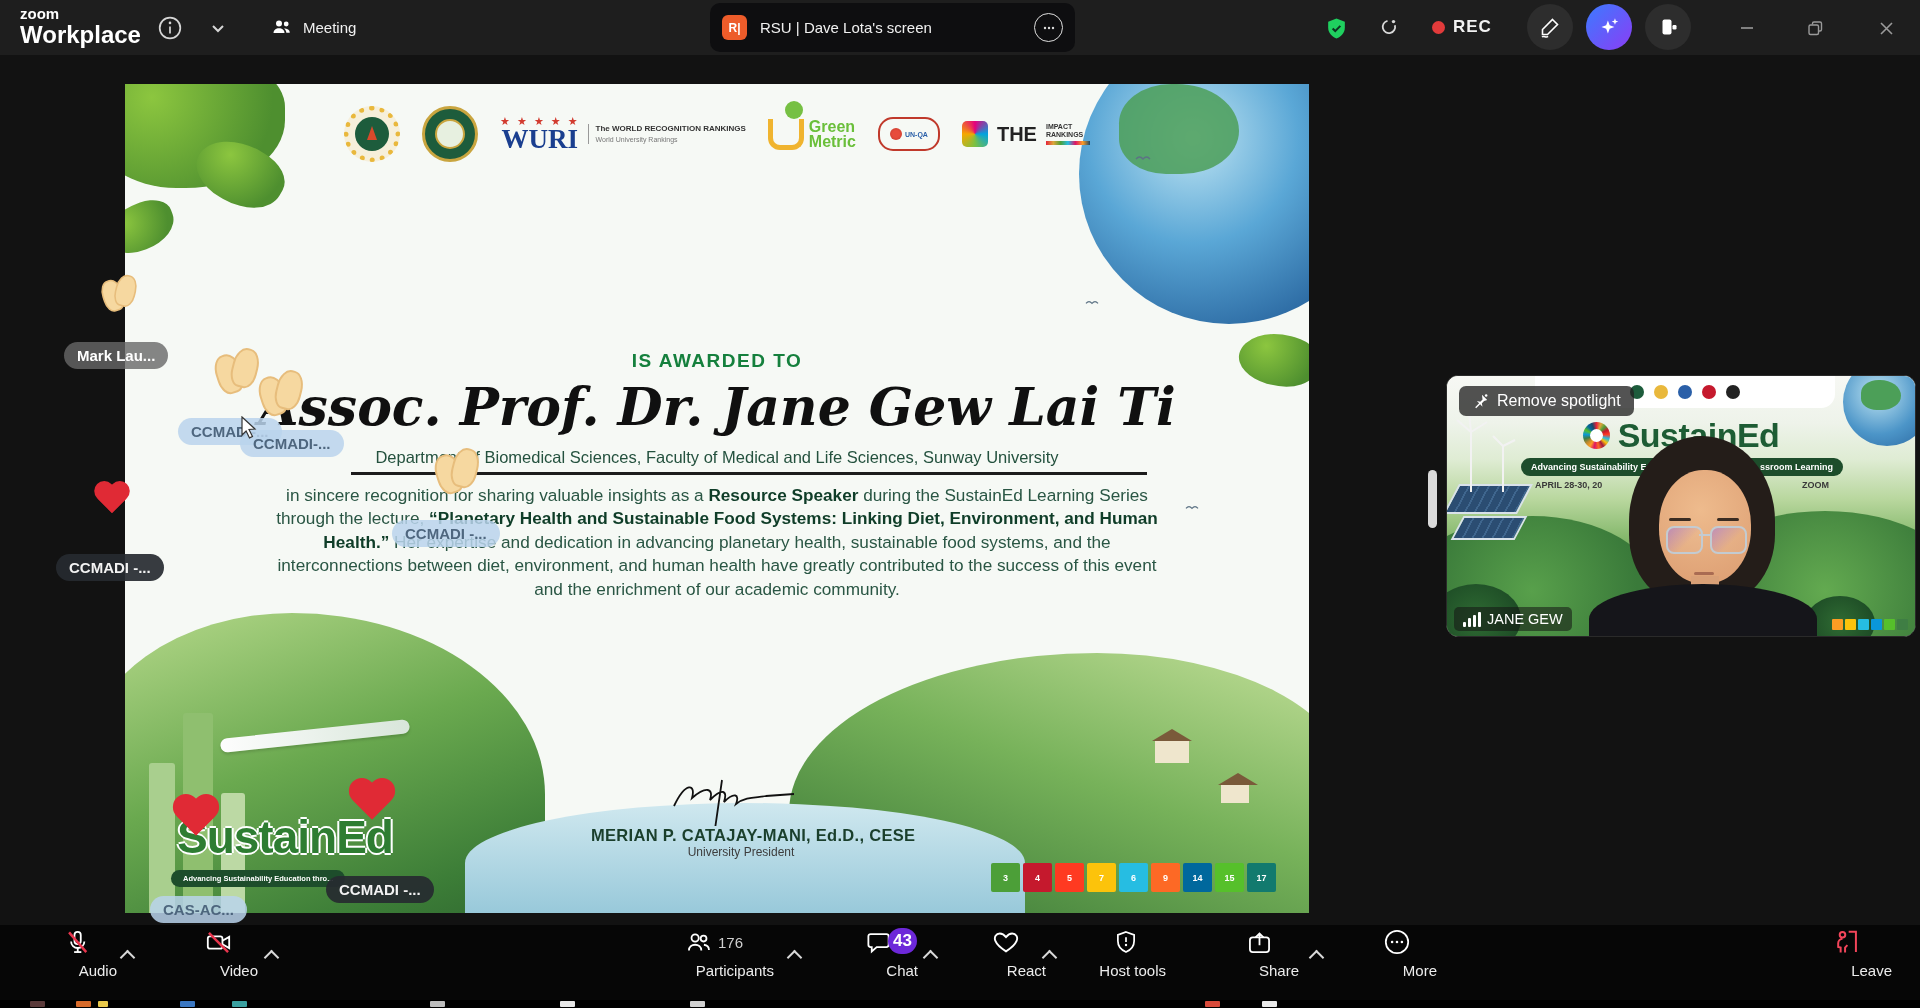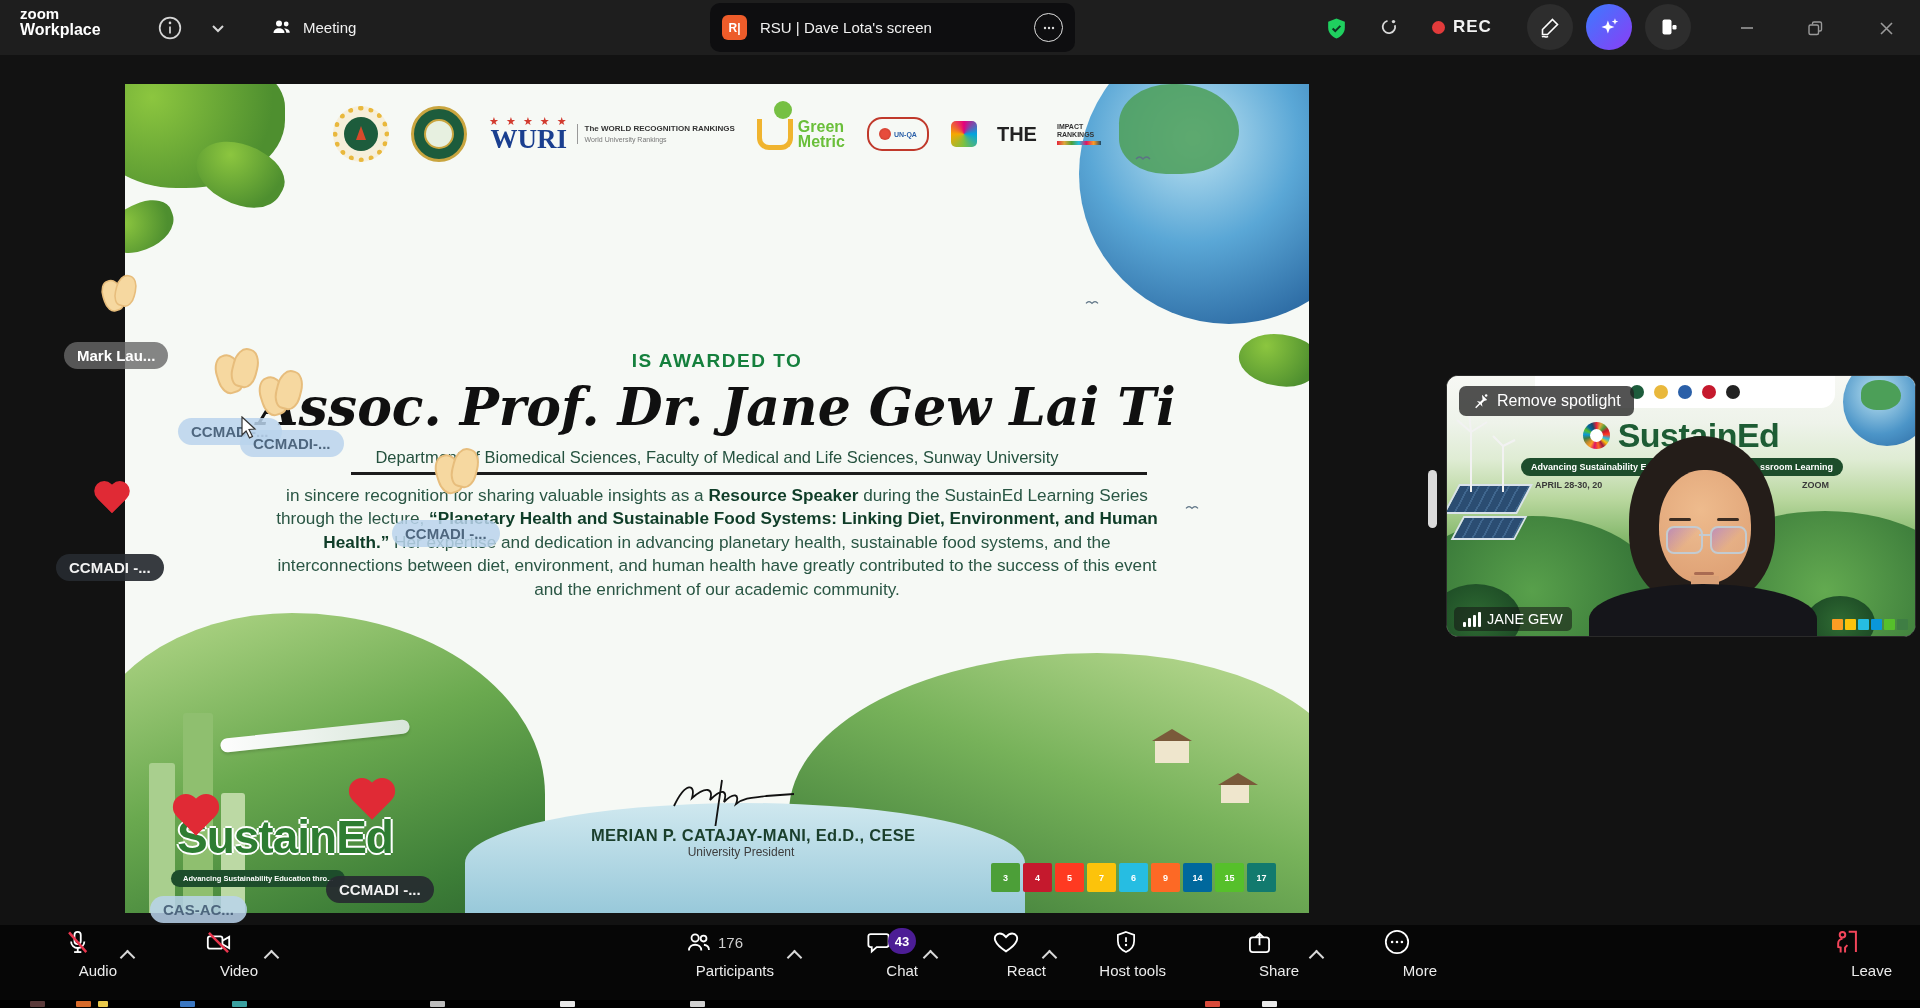--- a/index.html
+++ b/index.html
@@ -4,21 +4,21 @@
 <style>
   html,body{margin:0;padding:0;}
   body{width:1920px;height:1008px;position:relative;overflow:hidden;background:#101010;
        font-family:"Liberation Sans",sans-serif;-webkit-font-smoothing:antialiased;}
   svg{display:block;}
 
   
   .titlebar{position:absolute;top:0;left:0;right:0;height:55px;background:#1e1e1e;z-index:40;}
   .brand{position:absolute;left:20px;top:6px;color:#fff;line-height:1.05;}
   .brand .z{font-size:15px;font-weight:bold;}
-  .brand .w{font-size:16px;font-weight:bold;}
+  .brand .w{font-size:24px;font-weight:bold;}
   .tb-iconbtn{position:absolute;top:14px;width:28px;height:28px;display:flex;align-items:center;justify-content:center;cursor:pointer;}
   .meeting-tab{position:absolute;left:270px;top:0;height:55px;display:flex;align-items:center;gap:9px;color:#f0f0f0;font-size:15px;cursor:pointer;}
   .screen-tab{position:absolute;left:710px;top:3px;width:365px;height:49px;background:#0e0e10;border-radius:10px;display:flex;align-items:center;padding:0 12px;box-sizing:border-box;cursor:pointer;}
   .app-ic{width:25px;height:25px;border-radius:6px;background:#ed5c2a;color:#fff;font-size:12px;font-weight:bold;display:flex;align-items:center;justify-content:center;flex:0 0 auto;}
   .screen-tab .lbl{color:#f0f0f0;font-size:15px;margin-left:13px;white-space:nowrap;}
   .tab-more{margin-left:auto;width:27px;height:27px;border:1.5px solid #dedede;border-radius:50%;display:flex;align-items:center;justify-content:center;}
   .rec{position:absolute;left:1432px;top:17px;display:flex;align-items:center;gap:8px;}
   .rec .dot{width:13px;height:13px;border-radius:50%;background:#e23b3b;}
   .rec .txt{color:#f2f2f2;font-size:17px;font-weight:600;letter-spacing:1px;}
   .circ-btn{position:absolute;top:4px;width:46px;height:46px;border-radius:50%;background:#2d2d2d;display:flex;align-items:center;justify-content:center;cursor:pointer;}
@@ -59,21 +59,21 @@
   .wuri .stars{color:#d23b2f;font-size:11px;letter-spacing:2px;line-height:1;}
   .wuri .word{font-family:"Liberation Serif",serif;font-weight:bold;font-size:27px;color:#1a3f8f;line-height:.9;}
   .wuri .cap{border-left:1.5px solid #999;padding-left:7px;text-align:left;font-size:8px;font-weight:bold;color:#333;line-height:1.25;}
   .wuri .cap .sub{font-weight:normal;color:#777;font-size:7px;margin-top:2px;}
   .gm{display:flex;align-items:flex-end;gap:5px;}
   .gm .ui{width:26px;height:26px;border-radius:0 0 12px 12px;border:5px solid #f0b42f;border-top:none;position:relative;}
   .gm .ui::after{content:"";position:absolute;right:-4px;top:-18px;width:18px;height:18px;border-radius:50%;background:#76c043;}
   .gm .txt{color:#6abf3a;font-weight:bold;font-size:16px;line-height:.95;text-align:left;}
   .qa{width:58px;height:30px;border-radius:15px;border:2px solid #c0392b;display:flex;align-items:center;justify-content:center;gap:3px;font-size:7px;color:#2a5fa8;font-weight:bold;}
   .qa b{width:12px;height:12px;border-radius:50%;background:radial-gradient(circle,#e74c3c 40%,#c0392b);}
-  .the{display:flex;align-items:center;gap:20px;}
+  .the{display:flex;align-items:center;gap:9px;}
   .the .cube{width:26px;height:26px;border-radius:5px;background:conic-gradient(#e5007d,#00a3e0,#7ac143,#f6a800,#e5007d);}
   .the .t{font-size:20px;font-weight:900;color:#222;line-height:.9;}
   .the .r{text-align:left;font-size:7px;font-weight:bold;color:#333;line-height:1.2;}
   .the .bar{margin-top:2px;height:4px;width:44px;background:linear-gradient(90deg,#e5243b,#dda63a,#4c9f38,#26bde2,#dd1367,#fd9d24,#19486a);}
 
   .cert-title{position:absolute;top:112px;left:0;right:0;font-family:"DejaVu Serif","Liberation Serif",serif;font-weight:bold;font-size:64px;letter-spacing:3px;color:#1c5138;}
   .cert-sub{position:absolute;top:212px;left:0;right:0;font-family:"DejaVu Serif","Liberation Serif",serif;font-size:34px;letter-spacing:2px;color:#1c5138;display:flex;align-items:center;justify-content:center;gap:20px;}
   .cert-sub .line{width:130px;height:2px;background:#1c5138;}
   .awarded-to{position:absolute;top:266px;left:0;right:0;font-size:19px;font-weight:bold;letter-spacing:1.5px;color:#15803d;}
   .recipient{position:absolute;top:292px;left:0;right:0;font-family:"DejaVu Serif","Liberation Serif",serif;font-style:italic;font-weight:bold;font-size:52px;color:#101010;}
@@ -143,21 +143,21 @@
   .clap::before,.clap::after{content:"";position:absolute;width:26px;height:40px;background:#f6d8a0;border:2px solid #e7bd7c;border-radius:45% 45% 40% 40%;box-sizing:border-box;}
   .clap::before{left:2px;top:8px;transform:rotate(-18deg);}
   .clap::after{left:18px;top:2px;transform:rotate(14deg);}
 
   
   .toolbar{position:absolute;left:0;right:0;bottom:8px;height:75px;background:#060606;z-index:40;}
   .tbi{position:absolute;top:0;text-align:right;cursor:pointer;}
   .tbi .ic{height:34px;display:flex;align-items:center;justify-content:center;}
   .tbi .lb{font-size:15px;color:#ececec;margin-top:3px;white-space:nowrap;}
   .chev{position:absolute;width:9px;height:9px;border-left:2px solid #d8d8d8;border-top:2px solid #d8d8d8;transform:rotate(45deg);cursor:pointer;z-index:41;}
-  .badge{position:absolute;min-width:18px;height:26px;padding:0 5px;border-radius:13px;background:#4c1d95;color:#fff;font-size:13px;font-weight:bold;display:flex;align-items:center;justify-content:center;z-index:42;}
+  .badge{position:absolute;min-width:18px;height:26px;padding:0 5px;border-radius:13px;background:#6d28d9;color:#fff;font-size:17px;font-weight:bold;display:flex;align-items:center;justify-content:center;z-index:42;}
   .pcount{font-size:15px;color:#cfcfcf;margin-left:6px;}
   .tasksliver{position:absolute;left:0;right:0;bottom:0;height:8px;background:#000;z-index:45;}
   .tasksliver i{position:absolute;top:1px;height:6px;width:15px;display:block;border-radius:1px;}
 </style>
 </head>
 <body>
 
 <header class="titlebar">
   <div class="brand">
     <div class="z">zoom</div>

